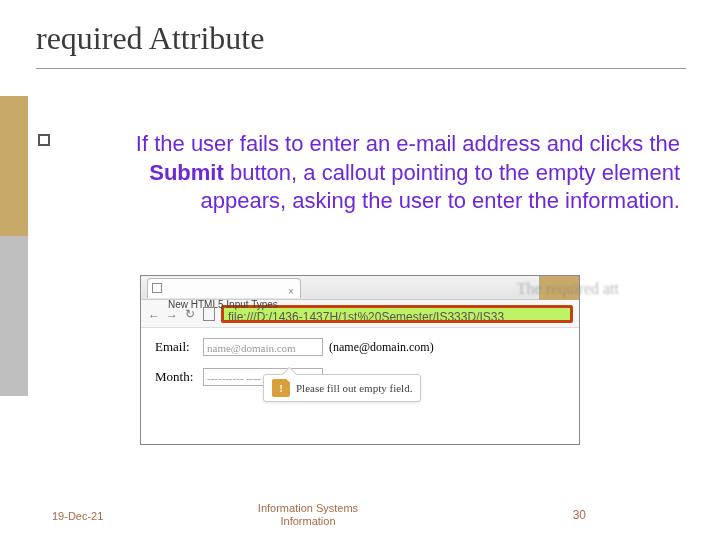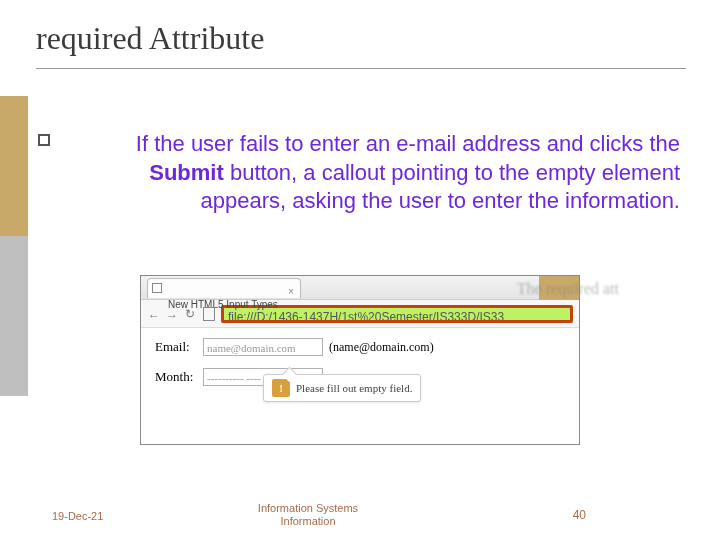--- a/index.html
+++ b/index.html
@@ -85,15 +85,15 @@
         <span>Please fill out empty field.</span>
       </div>
     </div>
   </div>
 
   <div class="footer-date">19-Dec-21</div>
   <div class="footer-center">
     <span>Information Systems</span><br>
     <span>Information</span>
   </div>
-  <div class="footer-page">40</div>
+  <div class="footer-page">30</div>
 
 </div>
 
 </body></html>

